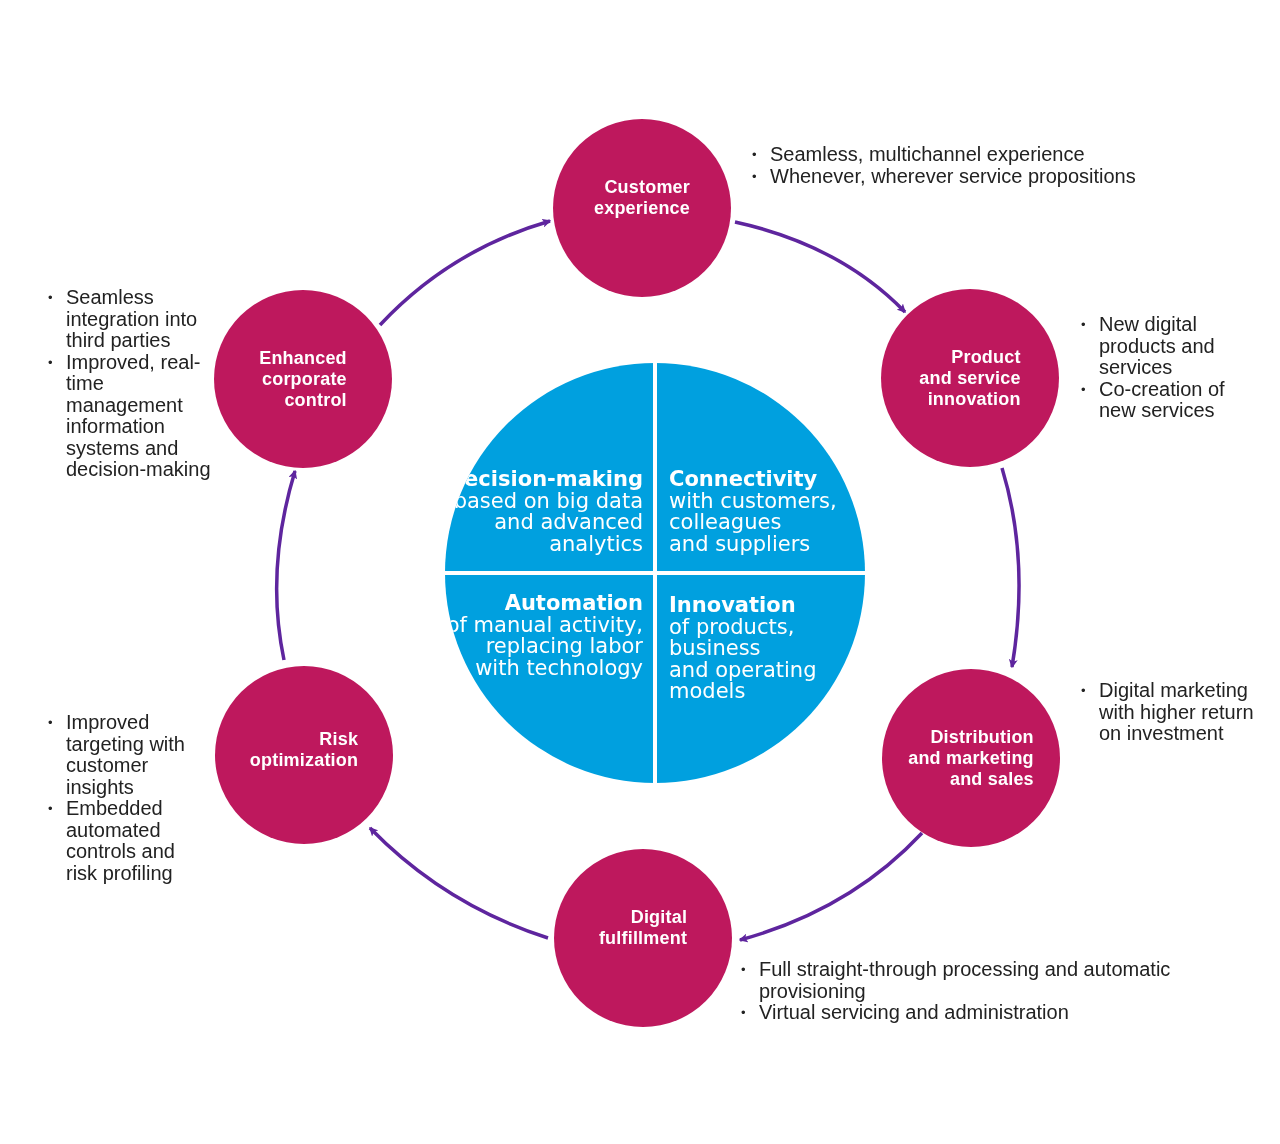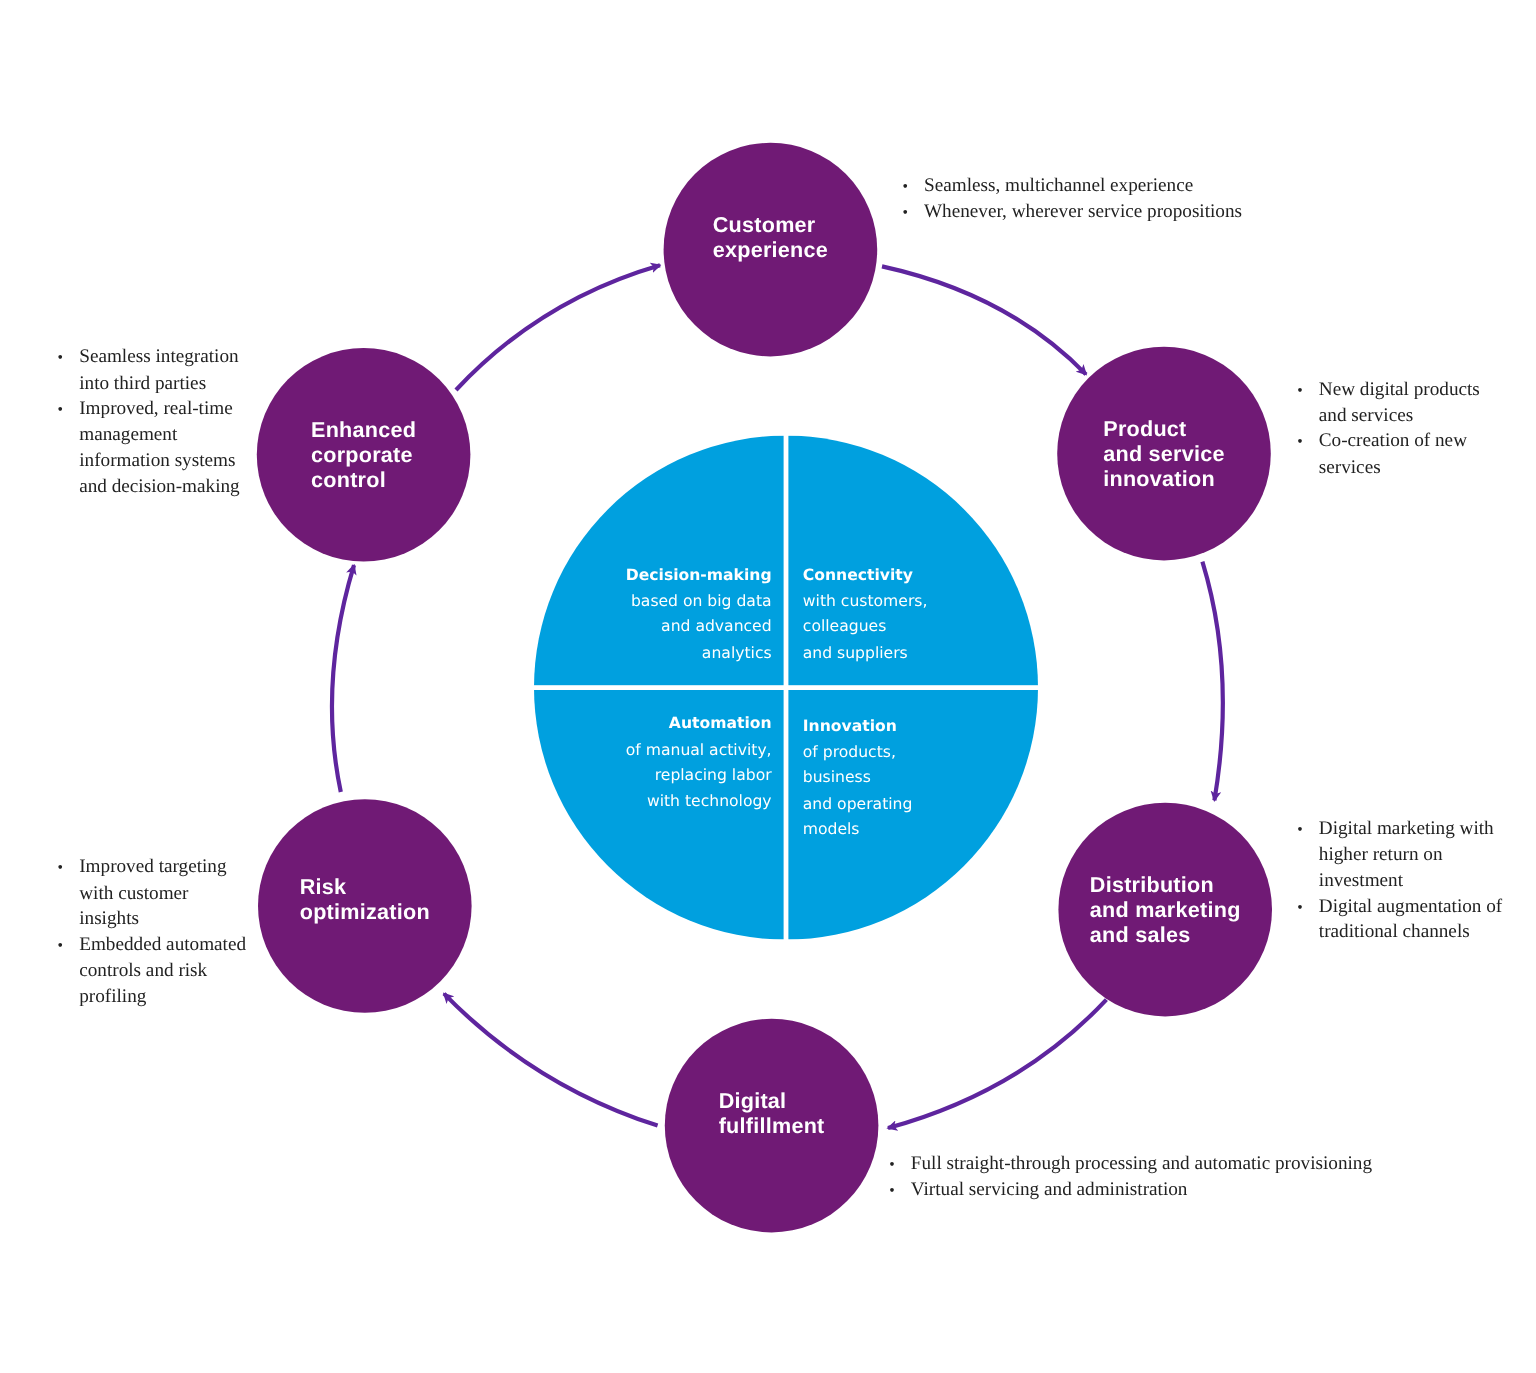--- a/index.html
+++ b/index.html
@@ -1,31 +1,31 @@
 <!DOCTYPE html>
 <html><head>
 <meta charset="utf-8">
 <style>
   html, body { margin: 0; padding: 0; background: #ffffff; }
   body { width: 1280px; height: 1144px; position: relative; overflow: hidden;
          font-family: "Liberation Sans", "DejaVu Sans", sans-serif; }
   #arrows { position: absolute; left: 0; top: 0; width: 1280px; height: 1144px; }
   .node { position: absolute; width: 178px; height: 178px; border-radius: 50%;
-          background: #701a75; color: #fff; display: flex; align-items: center;
-          justify-content: center; text-align: left; box-sizing: border-box; }
+          background: #be185d; color: #fff; display: flex; align-items: center;
+          justify-content: center; text-align: right; box-sizing: border-box; }
   .node .lbl { font-weight: bold; font-size: 18px; line-height: 21px; white-space: pre-line;
                letter-spacing: 0.2px; }
   .notes { position: absolute; margin: 0; padding: 0; list-style: none; color: #222;
-           font-size: 16px; line-height: 21.5px; font-family: Liberation Serif, serif; }
+           font-size: 20px; line-height: 21.5px; font-family: Liberation Sans, sans-serif; }
   .notes li { position: relative; padding-left: 18px; }
   .notes li::before { content: "•"; position: absolute; left: 0; top: 0; font-size: 13px; }
   .hub { position: absolute; left: 445px; top: 363px; width: 420px; height: 420px;
          border-radius: 50%; overflow: hidden; }
   .q { position: absolute; width: 208px; height: 208px; background: #00a0df; color: #fff;
-       box-sizing: border-box; font-family: "DejaVu Sans", sans-serif; font-size: 13px; line-height: 21.5px; }
+       box-sizing: border-box; font-family: "DejaVu Sans", sans-serif; font-size: 21px; line-height: 21.5px; }
   .q .qt { font-weight: bold; display: block; }
   .q .qs { white-space: pre-line; display: block; }
   .q.tl { left: 0; top: 0; text-align: right; padding: 106px 10px 0 0; }
   .q.tr { left: 212px; top: 0; text-align: left; padding: 106px 0 0 12px; }
   .q.bl { left: 0; top: 212px; text-align: right; padding: 18px 10px 0 0; }
   .q.br { left: 212px; top: 212px; text-align: left; padding: 20px 0 0 12px; }
 </style>
 </head>
 <body>
 
@@ -102,21 +102,20 @@
 <ul class="notes" style="left:752px; top:144px; width:400px;">
   <li>Seamless, multichannel experience</li>
   <li>Whenever, wherever service propositions</li>
 </ul>
 <ul class="notes" style="left:1081px; top:314px; width:160px;">
   <li>New digital products and services</li>
   <li>Co-creation of new services</li>
 </ul>
 <ul class="notes" style="left:1081px; top:680px; width:175px;">
   <li>Digital marketing with higher return on investment</li>
-  <li>Digital augmentation of traditional channels</li>
 </ul>
 <ul class="notes" style="left:741px; top:959px; width:440px;">
   <li>Full straight-through processing and automatic provisioning</li>
   <li>Virtual servicing and administration</li>
 </ul>
 <ul class="notes" style="left:48px; top:680px; width:160px;margin-top:32px;">
   <li>Improved targeting with customer insights</li>
   <li>Embedded automated controls and risk profiling</li>
 </ul>
 <ul class="notes" style="left:48px; top:287px; width:170px;">

